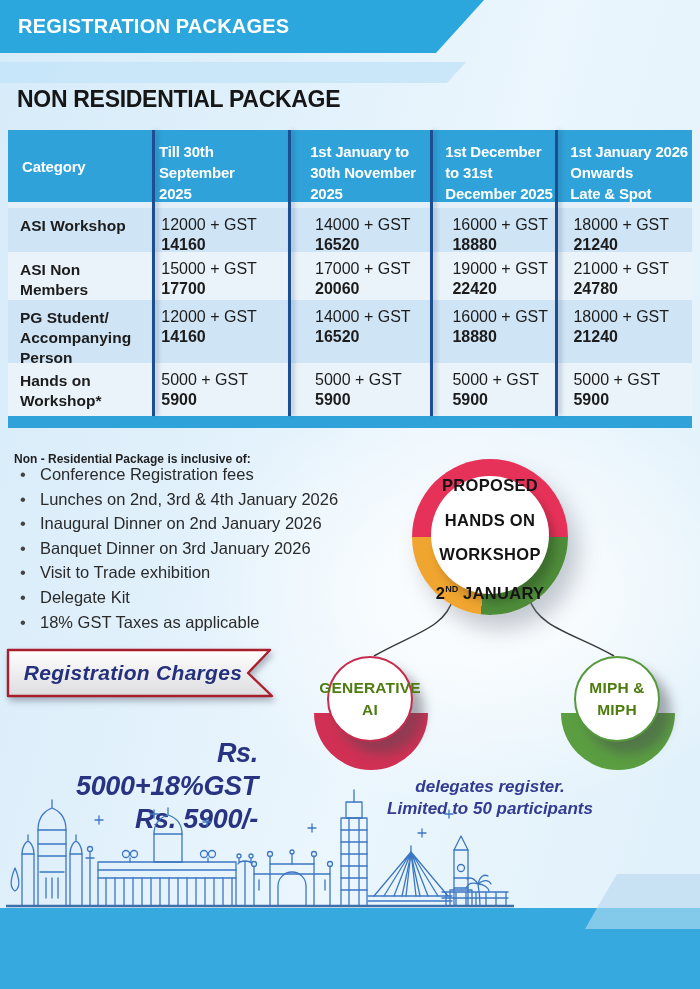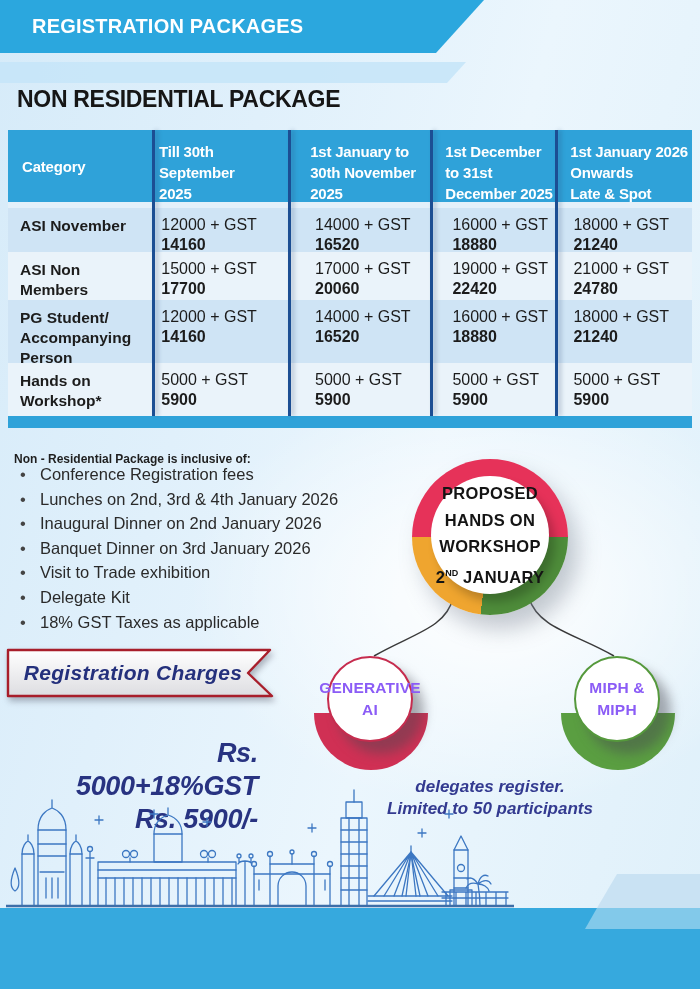--- a/index.html
+++ b/index.html
@@ -5,21 +5,21 @@
   html,body{margin:0;padding:0;background:#fff;}
   .page{
     position:relative;width:700px;height:989px;overflow:hidden;
     font-family:"Liberation Sans",sans-serif;color:#1c1c1c;
     background:
       radial-gradient(ellipse 430px 310px at 70% 60%, #ffffff 0%, rgba(255,255,255,0) 70%),
       linear-gradient(105deg,#d6ebf9 0%,#e0f0fb 30%,#ebf6fd 58%,#dff0fa 100%);
   }
   
   .banner{position:absolute;left:0;top:0;width:505px;height:53px;background:#2BA7DE;
-    clip-path:polygon(0 0,484px 0,436px 53px,0 53px);display:flex;align-items:center;padding-left:14px;}
+    clip-path:polygon(0 0,484px 0,436px 53px,0 53px);display:flex;align-items:center;}
   .banner-title{color:#fff;font-size:20px;font-weight:700;letter-spacing:.2px;padding-left:18px;}
   .stripe{position:absolute;left:0;top:62px;width:466px;height:21px;background:#c6e5f8;opacity:.9;
     clip-path:polygon(0 0,466px 0,447px 21px,0 21px);}
   .section-title{position:absolute;left:17px;top:86px;font-size:23px;font-weight:800;color:#161616;letter-spacing:-.3px;}
 
   
   .pricing-table{position:absolute;left:8px;top:130px;width:684px;}
   .thead{display:flex;height:72px;background:#2FA2D9;}
   .th{color:#fff;font-weight:700;font-size:15px;line-height:21px;letter-spacing:-.2px;padding:11px 4px 0 14px;box-sizing:border-box;}
   .th div{white-space:nowrap;}
@@ -52,28 +52,28 @@
   .amounts{position:absolute;left:43px;top:737px;width:215px;text-align:right;
     font-size:27px;font-style:italic;font-weight:700;color:#283381;line-height:33px;letter-spacing:-.3px;}
 
   
   .connectors{position:absolute;left:300px;top:558px;}
   .big-badge{position:absolute;left:412px;top:459px;width:156px;height:156px;border-radius:50%;
     background:conic-gradient(from 0deg,#E63259 0deg 90deg,#4E8C3A 90deg 187deg,#EFA52F 187deg 270deg,#E63259 270deg 360deg);
     box-shadow:10px 14px 22px rgba(125,135,150,.45);}
   .big-badge-inner{position:absolute;left:19px;top:17px;width:118px;height:118px;border-radius:50%;background:#fff;
     box-shadow:6px 8px 10px rgba(0,0,0,.22);display:flex;flex-direction:column;align-items:center;justify-content:center;}
-  .big-badge-inner div{font-size:16.5px;font-weight:700;line-height:26.5px;letter-spacing:.3px;color:#141414;white-space:nowrap;}
+  .big-badge-inner div{font-size:16.5px;font-weight:700;line-height:26.5px;letter-spacing:.3px;color:#141414;white-space:nowrap;margin-top:8px;}
   .big-badge-inner sup{font-size:9px;vertical-align:super;letter-spacing:0;}
   .topic-badge{position:absolute;width:116px;height:126px;}
   .topic-crescent{position:absolute;left:0;top:8px;width:114px;height:114px;border-radius:50%;clip-path:inset(50% 0 0 0);}
   .topic-shadow{position:absolute;left:24px;top:20px;width:86px;height:86px;border-radius:50%;background:rgba(70,70,80,.45);filter:blur(6px);}
   .topic-circle{position:absolute;left:13px;top:8px;width:86px;height:86px;border-radius:50%;background:#fff;box-sizing:border-box;
     display:flex;flex-direction:column;align-items:center;justify-content:center;}
-  .topic-circle div{font-size:15.5px;font-weight:700;line-height:22px;letter-spacing:.2px;color:#8b5cf6;white-space:nowrap;}
+  .topic-circle div{font-size:15.5px;font-weight:700;line-height:22px;letter-spacing:.2px;color:#4d7c0f;white-space:nowrap;}
   .badge-red .topic-crescent{background:#D03054;}
   .badge-red .topic-circle{border:2px solid #C62C4E;}
   .badge-green .topic-crescent{background:#5A9E41;}
   .badge-green .topic-circle{border:2px solid #55993C;}
   .note{position:absolute;left:325px;top:776px;width:330px;text-align:center;
     font-size:17px;font-style:italic;color:#333a90;line-height:21.5px;font-weight:600;}
 
   
   .skyline{position:absolute;left:2px;top:778px;}
   .footer-band{position:absolute;left:0;top:908px;width:700px;height:81px;background:#36A9DE;}
@@ -116,21 +116,21 @@
       <div class="th w4">
         <div>1st January 2026</div>
           <div>Onwards</div>
           <div>Late &amp; Spot</div>
       </div>
     </div>
     <div class="tgap"></div>
 
     <div class="tr row-a r1">
       <div class="td cat w-cat">
-          <div>ASI November</div>
+          <div>ASI Workshop</div>
         </div>
       <div class="td w1">
           <div class="base">12000 + GST</div>
           <div class="total">14160</div>
         </div>
       <div class="td w2">
           <div class="base">14000 + GST</div>
           <div class="total">16520</div>
         </div>
       <div class="td w3">

